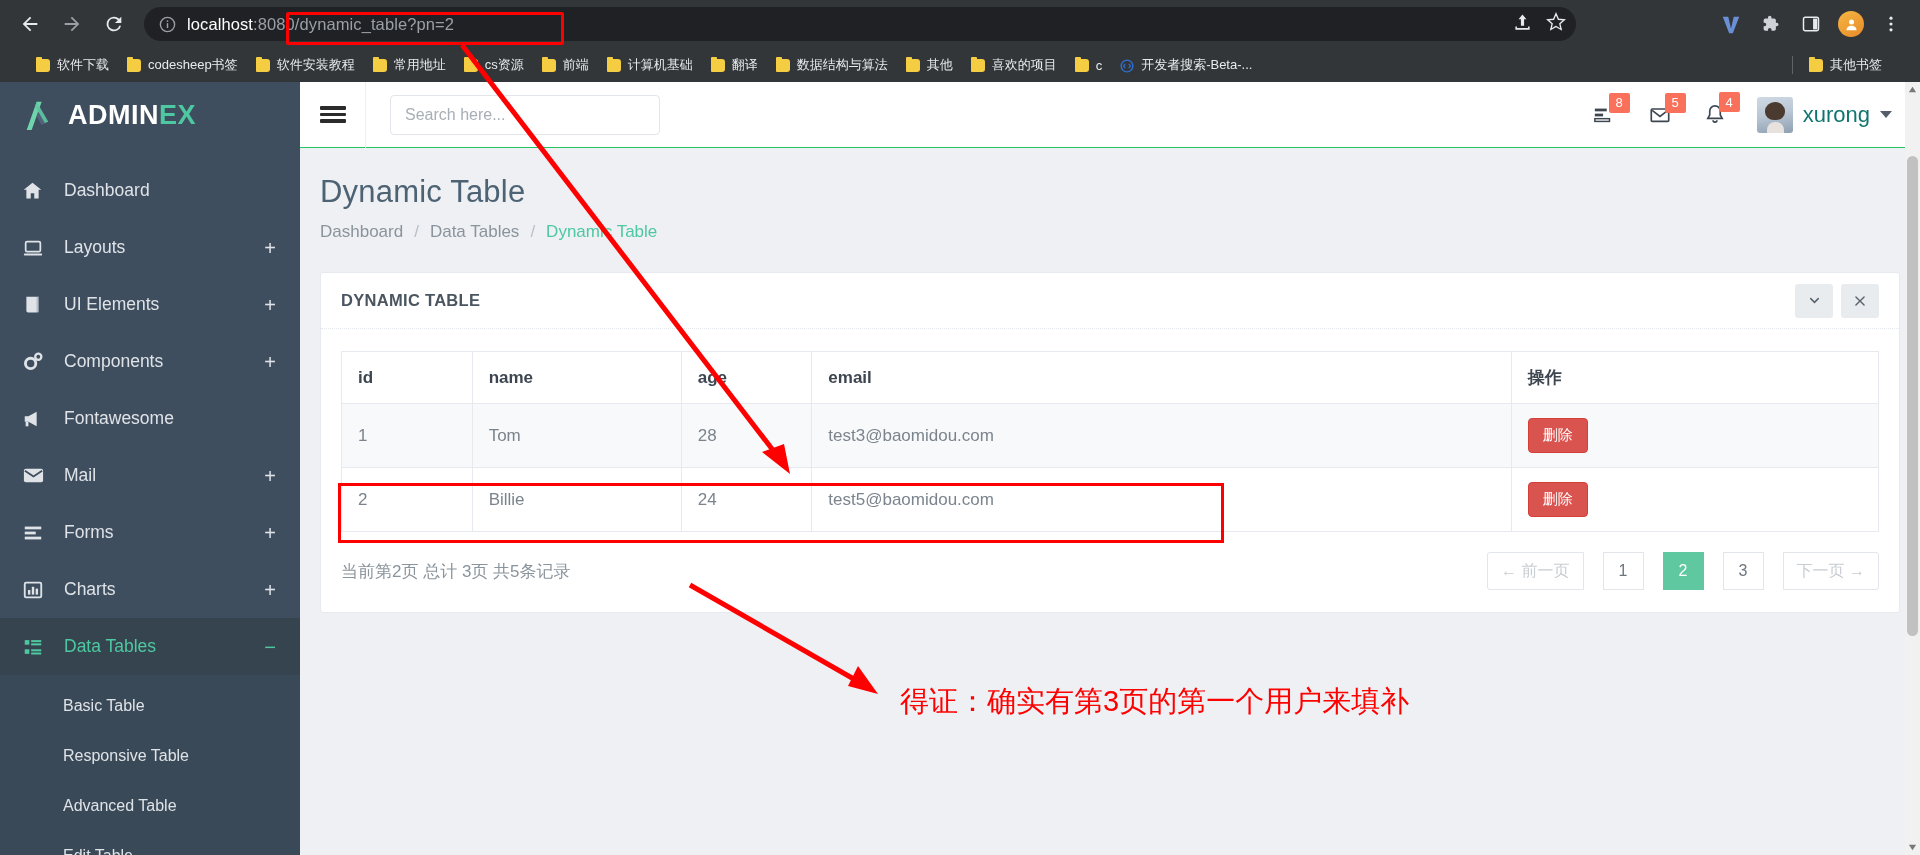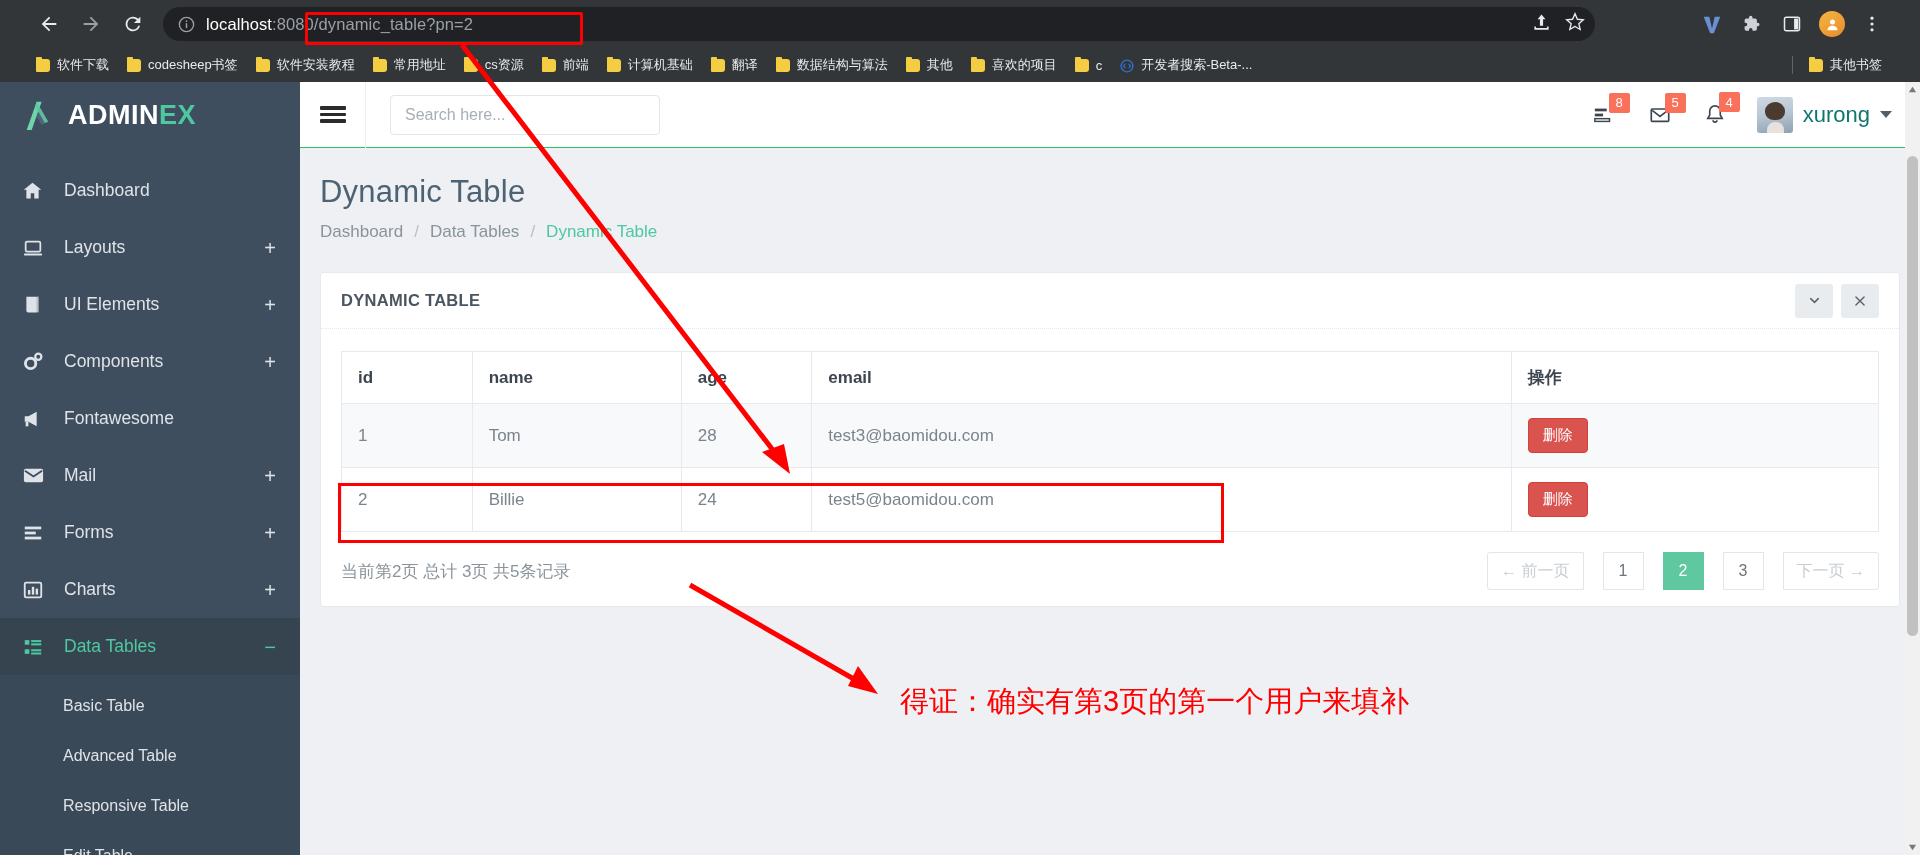--- a/index.html
+++ b/index.html
@@ -11,21 +11,21 @@
     background: #ffffff;
   }
   body { position: relative; }
 
   
   .browser-chrome {
     position: absolute; top: 0; left: 0; width: 1920px; height: 82px;
     background: #323639;
   }
   .toolbar {
-    height: 48px; display: flex; align-items: center; padding: 0 31px;
+    height: 48px; display: flex; align-items: center; padding: 0 12px;
   }
   .nav-btn {
     width: 36px; height: 36px; margin-right: 6px;
     display: flex; align-items: center; justify-content: center;
     border-radius: 50%; cursor: pointer;
   }
   .nav-btn svg { display: block; }
   .omnibox-wrap {
     flex: 1; height: 34px; margin: 0 10px 0 6px;
     display: flex; align-items: center;
@@ -211,21 +211,21 @@
   .panel-title {
     font-size: 16.5px; font-weight: bold; color: #4a5560; letter-spacing: 0.3px;
   }
   .panel-tools { margin-left: auto; display: flex; gap: 8px; }
   .tool-btn {
     width: 38px; height: 34px; background: #e9ecef; border-radius: 3px;
     display: flex; align-items: center; justify-content: center;
     color: #58626c; cursor: pointer; font-size: 15px;
   }
 
-  .panel-body { padding: 22px 20px 16px 20px; }
+  .panel-body { padding: 22px 20px 22px 20px; }
   table.dt { width: 100%; border-collapse: collapse; table-layout: fixed; }
   table.dt th, table.dt td {
     border: 1px solid #e6e9ed; padding: 14px 16px;
     font-size: 17px; text-align: left; vertical-align: middle;
   }
   table.dt th { color: #3d4650; font-weight: bold; height: 52px; }
   table.dt td { color: #7b848d; height: 52px; }
   table.dt tbody tr.odd td { background: #f8f9fa; }
   .col-id { width: 8.5%; }
   .col-name { width: 13.6%; }
@@ -556,24 +556,24 @@
         </span>
         <span class="nav-label">Data Tables</span>
         <span class="nav-plus">−</span>
       </div>
 
       <div class="submenu">
         <div class="sub-item">
             <span>Basic Table</span>
           </div>
         <div class="sub-item">
-            <span>Advanced Table</span>
+            <span>Responsive Table</span>
           </div>
         <div class="sub-item">
-            <span>Responsive Table</span>
+            <span>Advanced Table</span>
           </div>
         <div class="sub-item">
             <span>Edit Table</span>
           </div>
       </div>
     </div>
   </div>
 
   <div class="topbar">
     <div class="hamburger">

